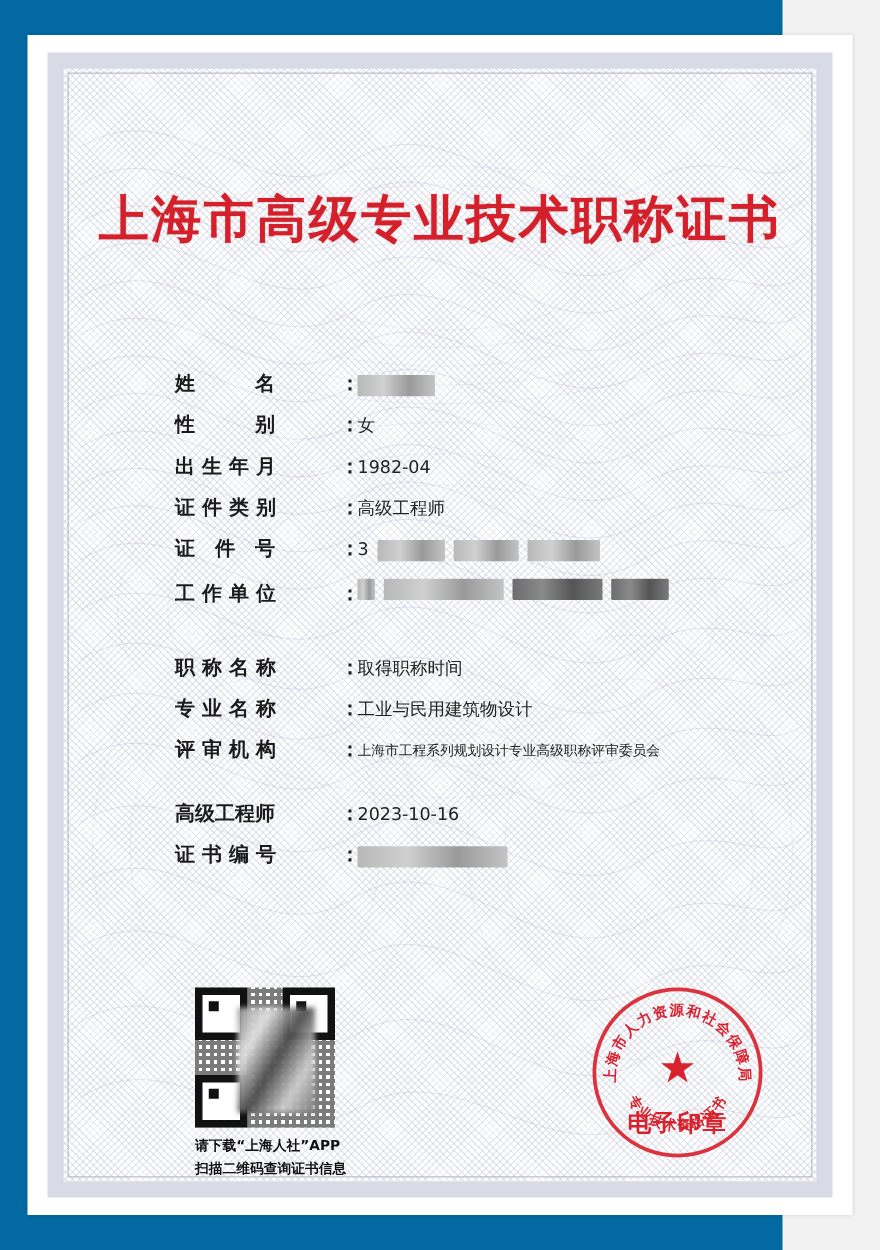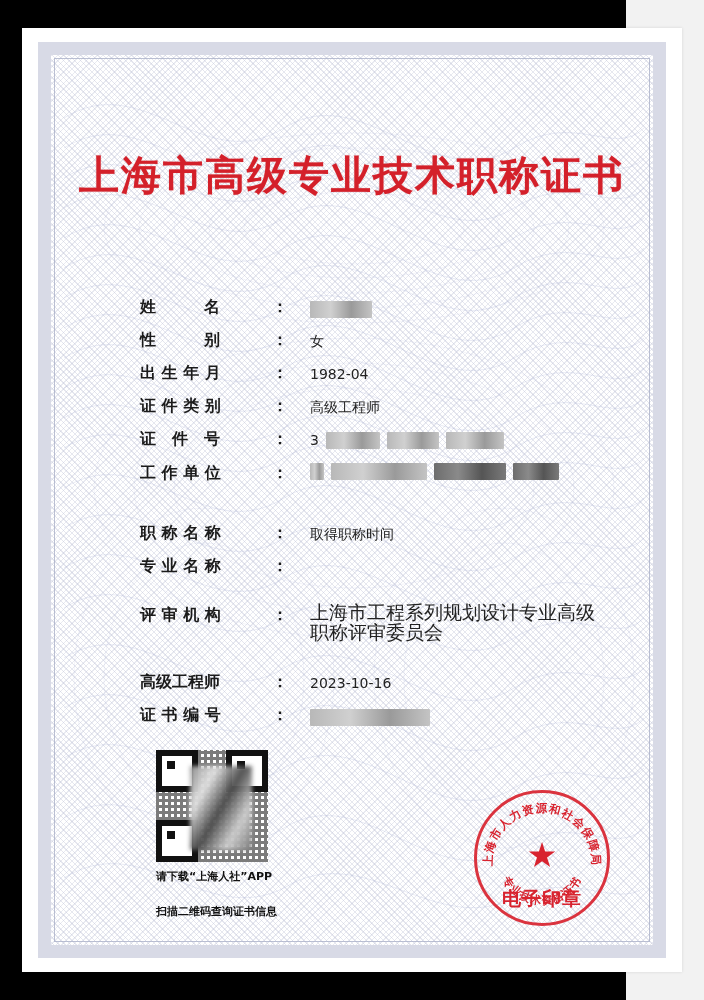--- a/index.html
+++ b/index.html
@@ -11,21 +11,21 @@
     width: 704px;
     height: 1000px;
     overflow: hidden;
     font-family: "Liberation Sans", sans-serif;
   }
 
   #certificate-page {
     position: relative;
     width: 626px;
     height: 1000px;
-    background: #000000;
+    background: #0369a1;
   }
 
   
   #paper {
     position: absolute;
     left: 22px;
     top: 28px;
     width: 660px;
     height: 944px;
     background: #ffffff;
@@ -88,24 +88,23 @@
 
   
   #fields-block {
     position: absolute;
     left: 118px;
     top: 268px;
     width: 470px;
   }
   .field-row {
     display: flex;
-    align-items: center;
+    align-items: flex-end;
     margin-bottom: 11px;
     min-height: 22px;
-    gap: 24px;
   }
   .field-label {
     width: 146px;
     flex: none;
     font-family: "DejaVu Sans", "Liberation Sans", sans-serif;
     font-size: 16px;
     font-weight: bold;
     color: #1b1b1b;
     display: flex;
     justify-content: space-between;
@@ -121,22 +120,21 @@
     text-align: right;
   }
   .field-value {
     font-family: "DejaVu Sans", "Liberation Sans", sans-serif;
     font-size: 14px;
     color: #222;
     line-height: 20px;
     padding-top: 2px;
   }
   .field-value.small {
-    font-size: 19px;
-    margin-top: 12px;
+    font-size: 11px;
   }
 
   
   .redact {
     display: inline-block;
     height: 17px;
     vertical-align: middle;
     border-radius: 1px;
     background: linear-gradient(90deg, #b8b8b8, #d0d0d0, #9a9a9a, #c4c4c4);
     filter: blur(0.4px);
@@ -146,21 +144,21 @@
   }
   .redact-group { display: inline-flex; align-items: center; gap: 7px; }
 
   .section-gap { height: 26px; }
   .section-gap-sm { height: 18px; }
 
   
   #qr-block {
     position: absolute;
     left: 134px;
-    top: 722px;
+    top: 762px;
     width: 120px;
   }
   #qr-code {
     width: 112px;
     height: 112px;
     position: relative;
     background: #ffffff;
     filter: blur(0.2px);
   }
   .qr-finder {
@@ -364,20 +362,21 @@
           <span class="colon">：</span>
         </div>
         <div class="field-value">取得职称时间</div>
       </div>
 
       <div class="field-row">
         <div class="field-label">
           <span class="lbl-text">专 业 名 称</span>
           <span class="colon">：</span>
         </div>
+        <div class="field-value">工业与民用建筑物设计</div>
       </div>
 
       <div class="field-row">
         <div class="field-label">
           <span class="lbl-text">评 审 机 构</span>
           <span class="colon">：</span>
         </div>
         <div class="field-value small" style="max-width:300px;">上海市工程系列规划设计专业高级职称评审委员会</div>
       </div>
 
@@ -405,21 +404,21 @@
 
     <div id="qr-block">
       <div id="qr-code">
         <div id="qr-noise"></div>
         <div class="qr-finder" style="left:0;top:0;"></div>
         <div class="qr-finder" style="right:0;top:0;"></div>
         <div class="qr-finder" style="left:0;bottom:0;"></div>
         <div id="qr-blur-overlay"></div>
       </div>
       <div class="qr-caption">请下载“上海人社”APP</div>
-      <div class="qr-caption" style="margin-top:20px;">扫描二维码查询证书信息</div>
+      <div class="qr-caption" style="margin-top:3px;">扫描二维码查询证书信息</div>
     </div>
 
     <div id="seal">
       <div id="seal-ring"></div>
       <svg width="136" height="136" viewBox="0 0 136 136" style="position:absolute;left:0;top:0;">
         <defs>
           <path id="arcTop" d="M 18,72 A 50,50 0 0 1 118,72" fill="none"></path>
           <path id="arcBottom" d="M 24,70 A 44,44 0 0 0 112,70" fill="none"></path>
         </defs>
         <text font-family="DejaVu Sans, Liberation Sans, sans-serif" font-size="11.5" font-weight="bold" fill="#d8232f" letter-spacing="1.2">

